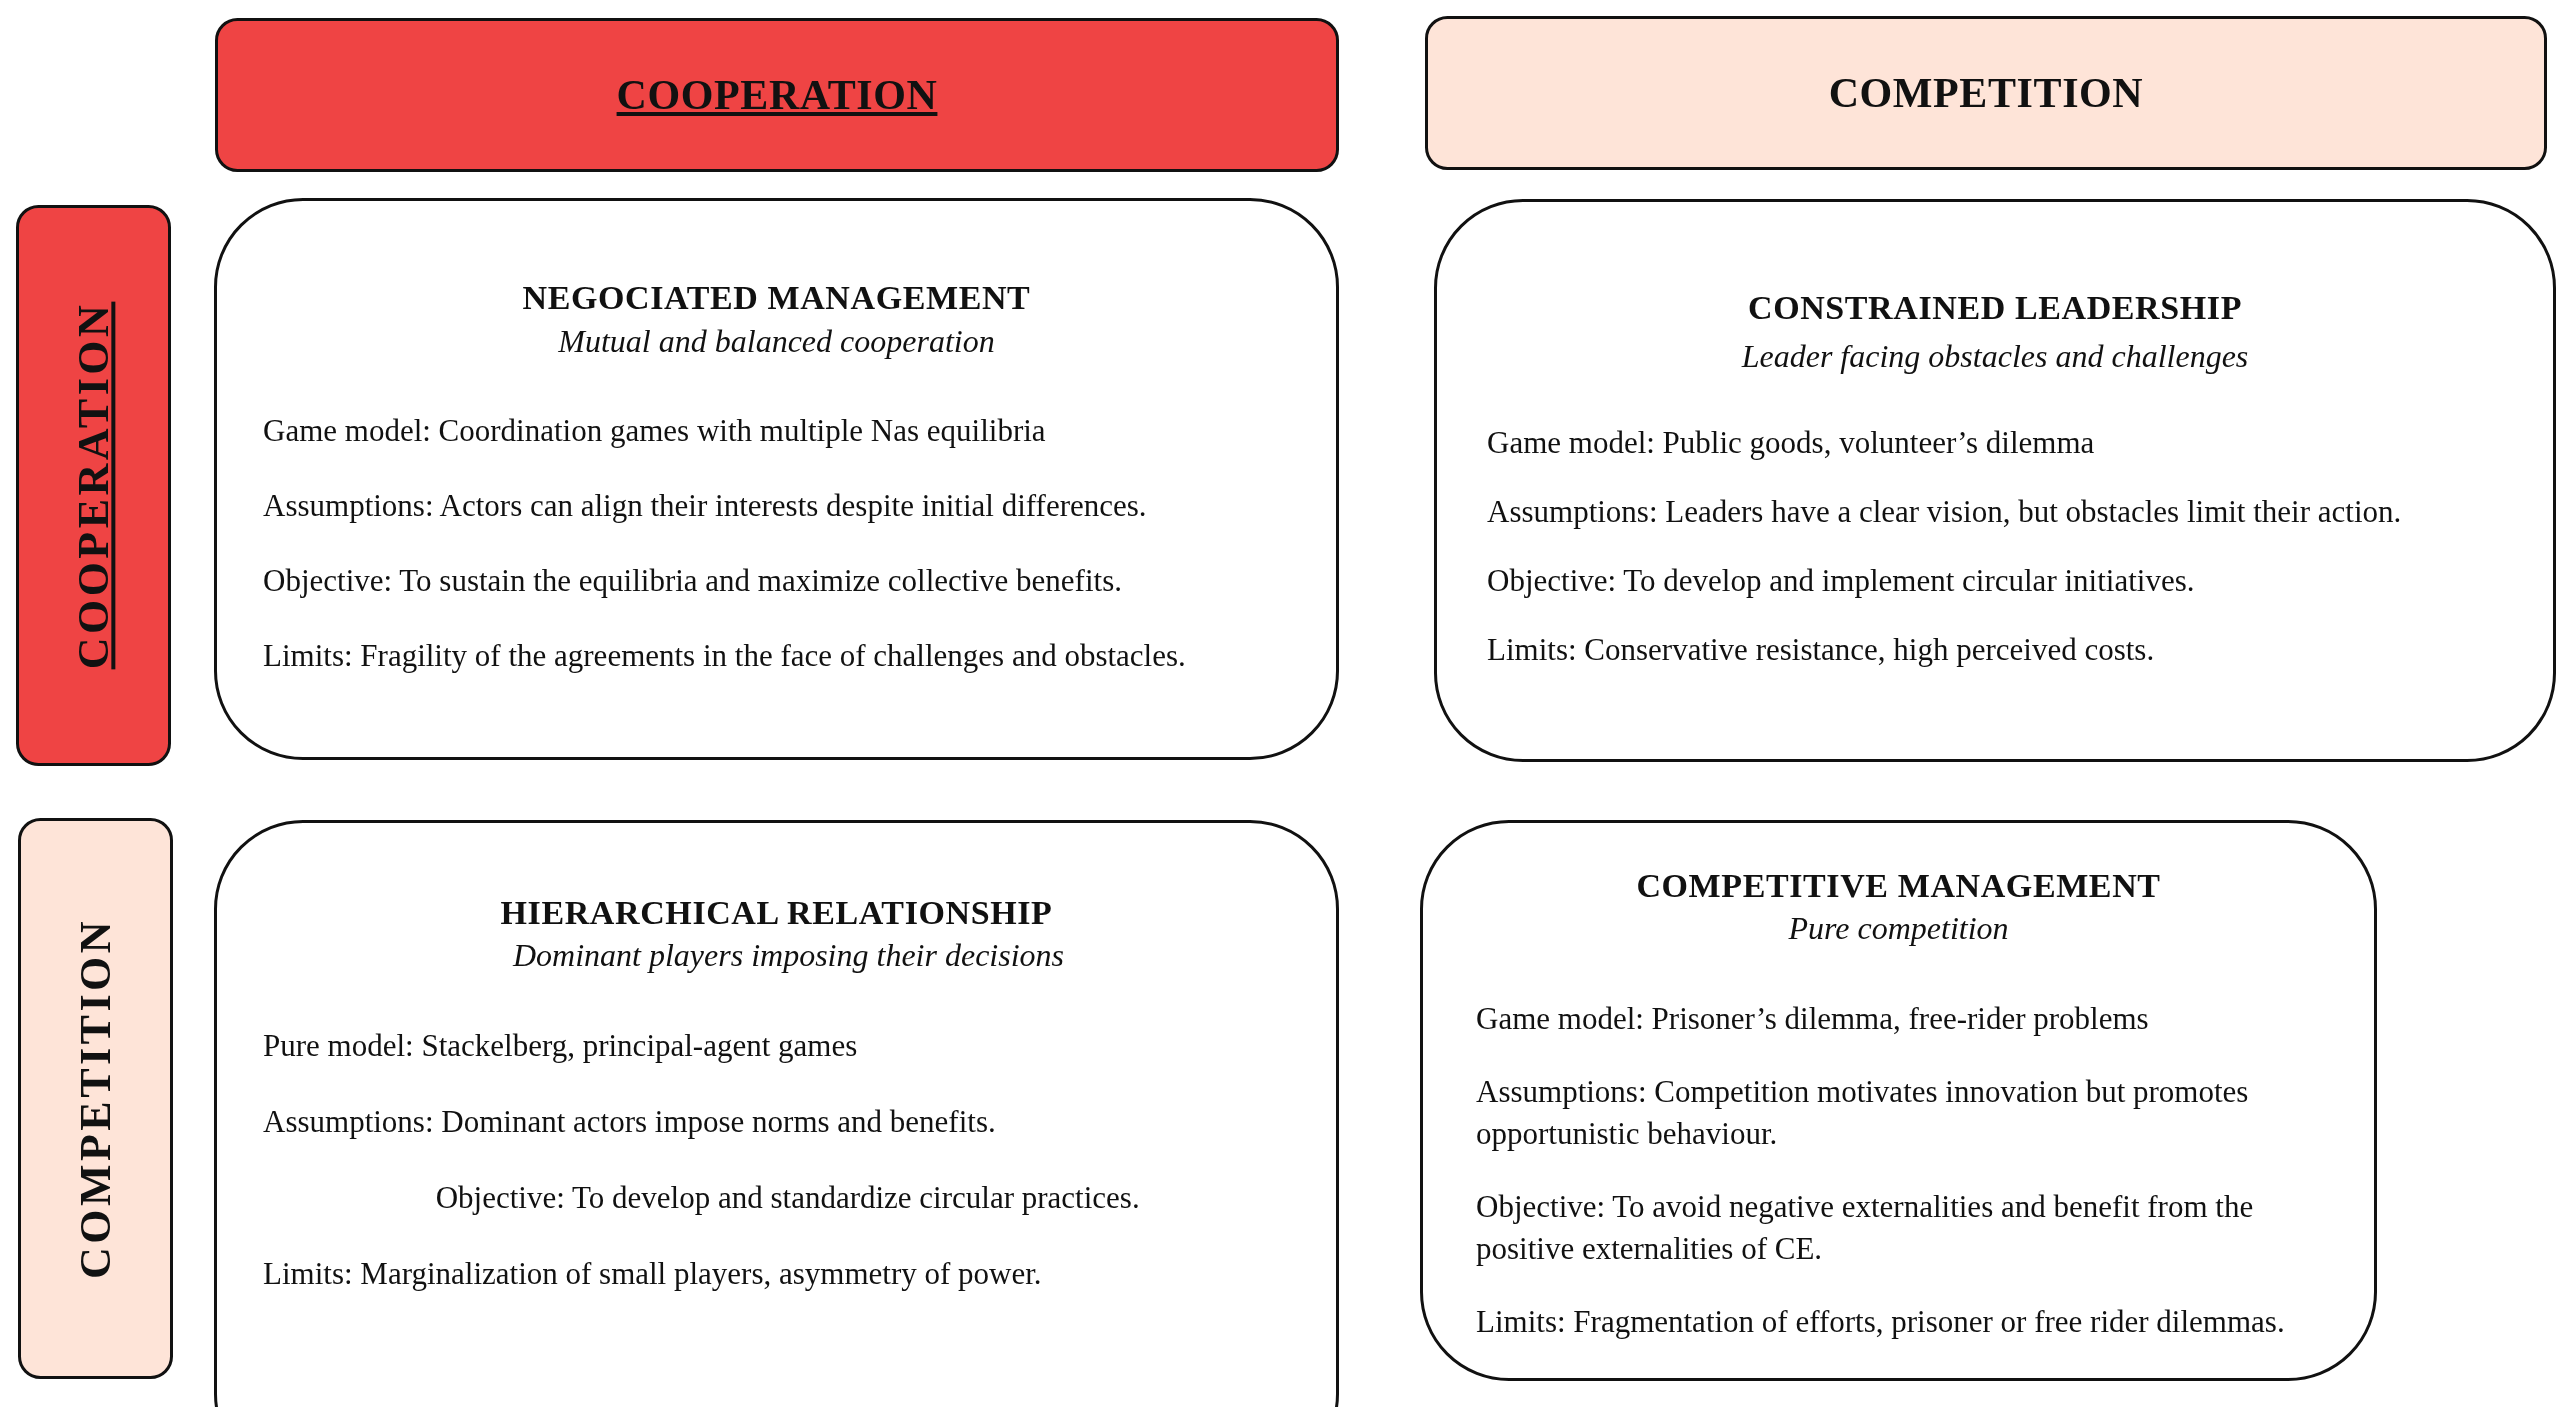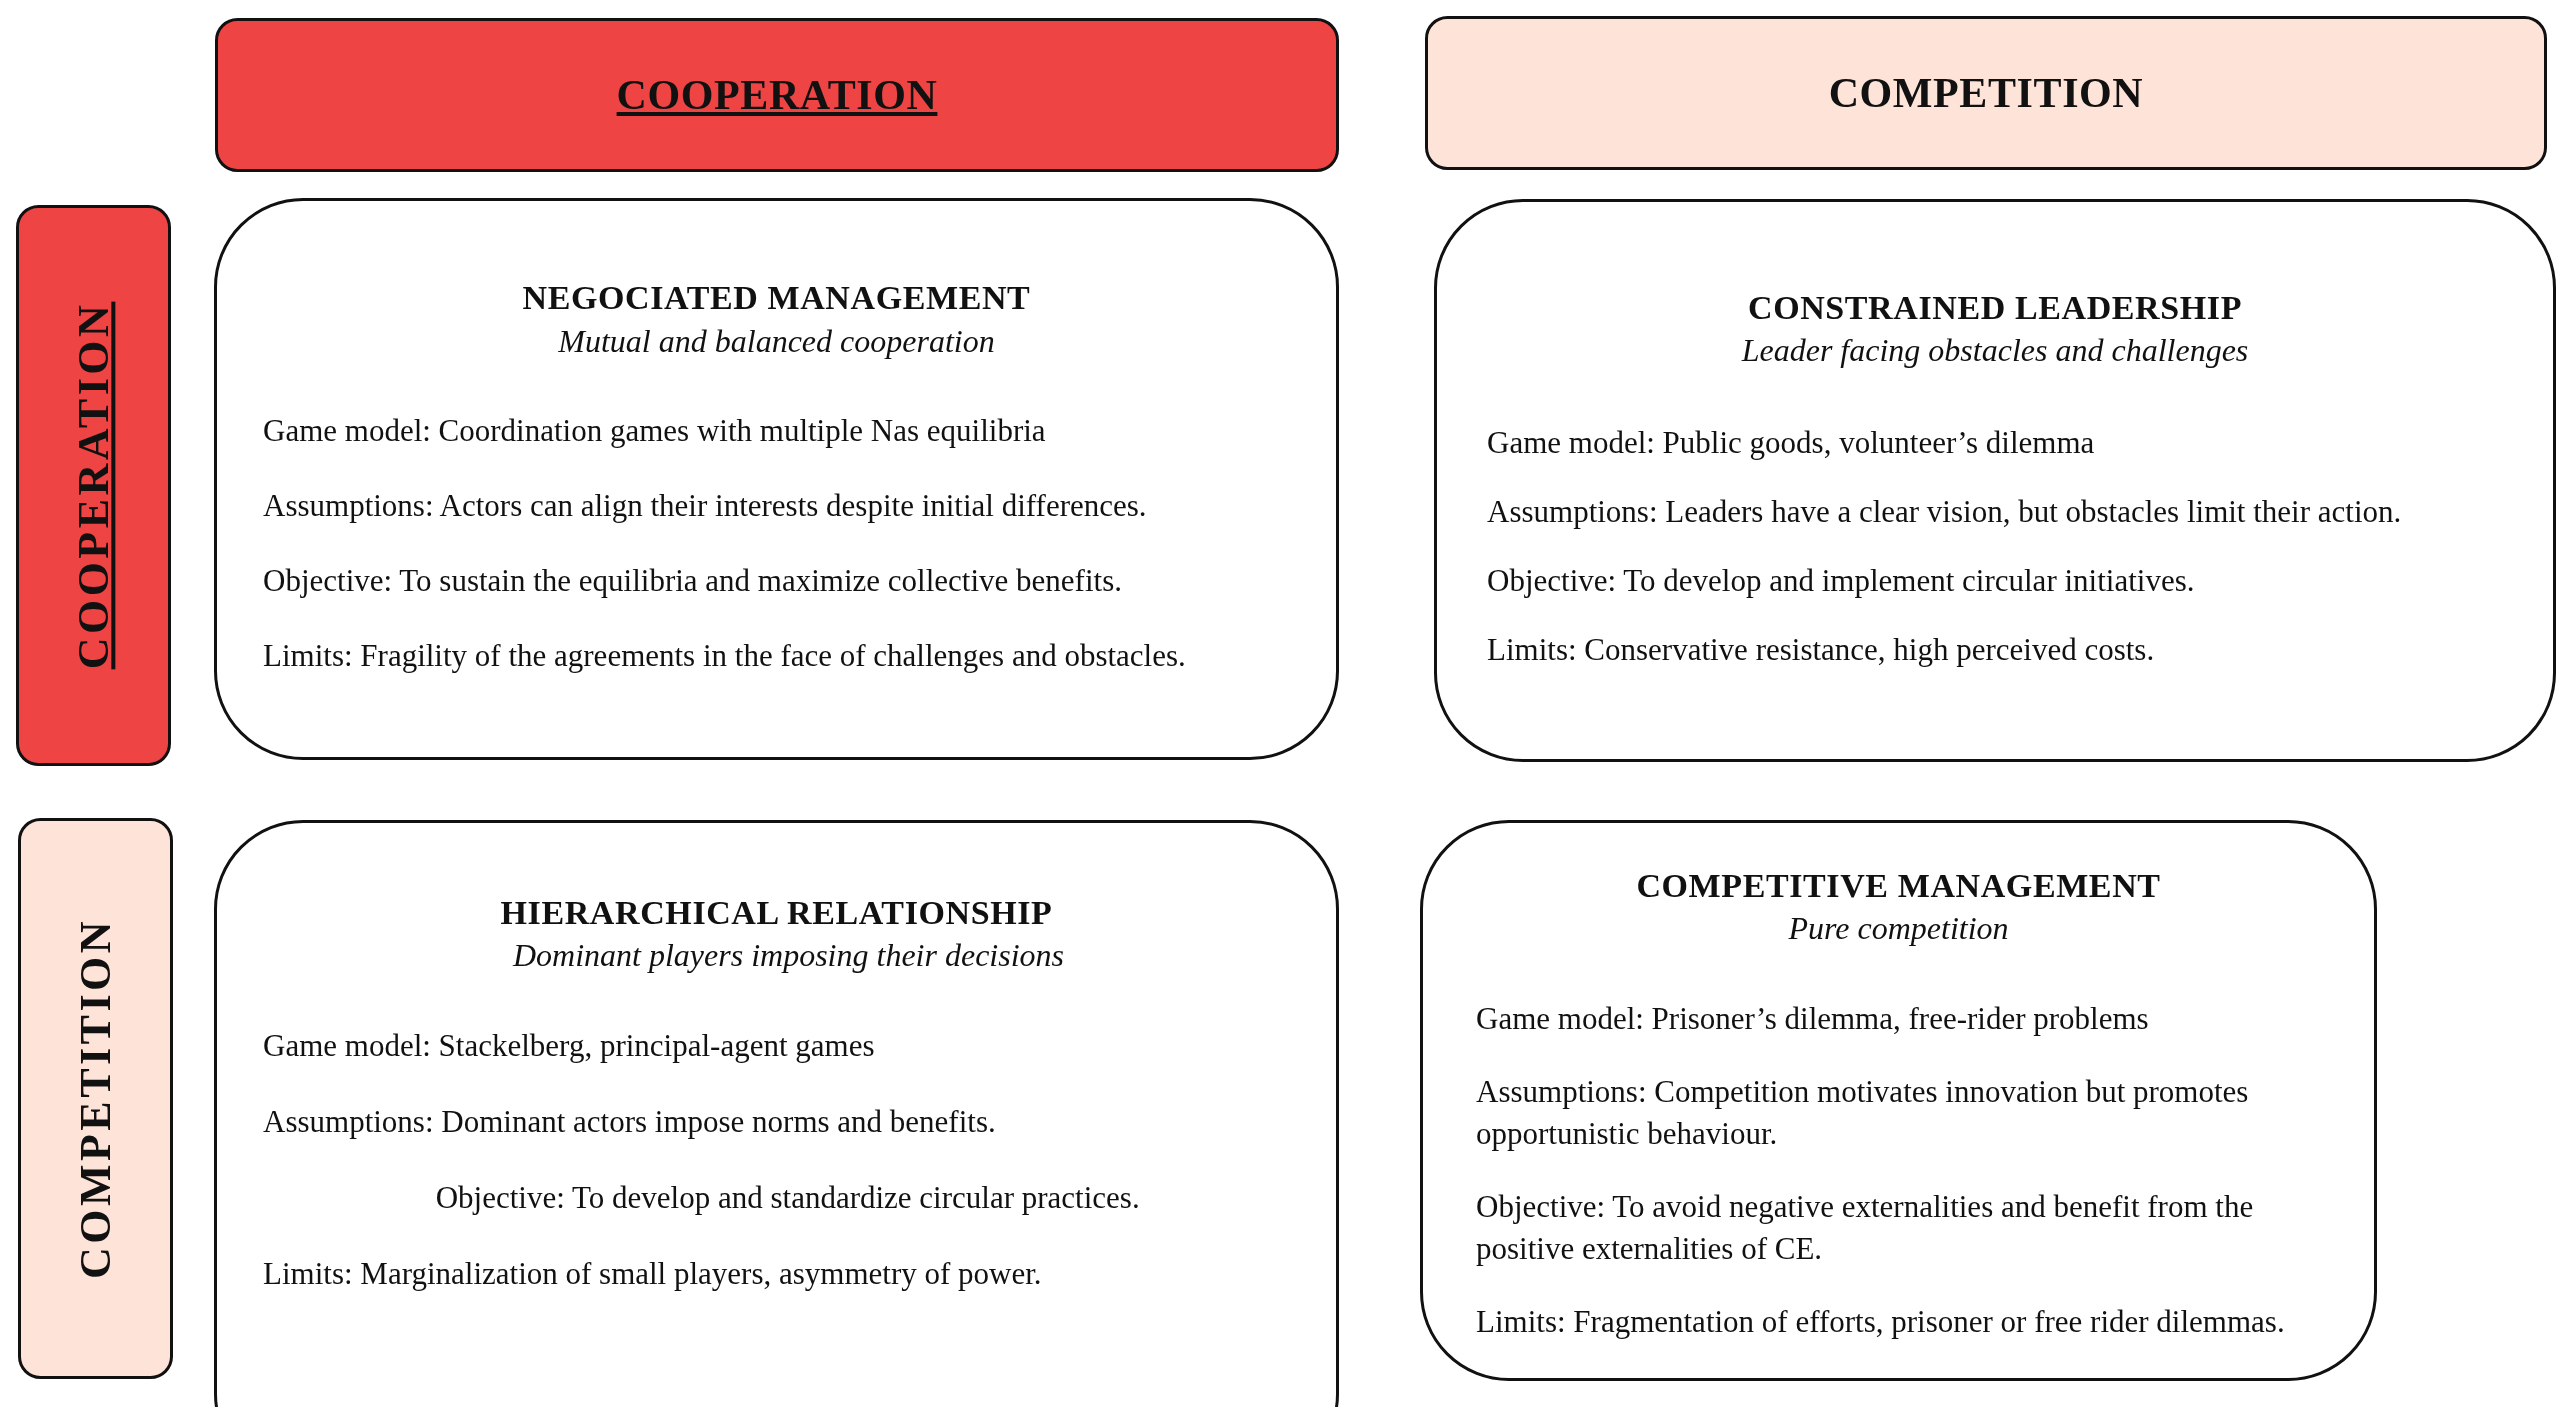--- a/index.html
+++ b/index.html
@@ -44,34 +44,34 @@
   <div class="lines" style="left:46px; right:23.6px; top:209px;">
     <p style="margin-bottom:33px;">Game model: Coordination games with multiple Nas equilibria</p>
     <p style="margin-bottom:33px;">Assumptions: Actors can align their interests despite initial differences.</p>
     <p style="margin-bottom:33px;">Objective: To sustain the equilibria and maximize collective benefits.</p>
     <p>Limits: Fragility of the agreements in the face of challenges and obstacles.</p>
   </div>
 </div>
 
 <div class="box cell" style="left:1434px; top:199px; width:1122px; height:563px;">
   <div class="title" style="top:87px;">CONSTRAINED LEADERSHIP</div>
-  <div class="sub" style="top:130px;">Leader facing obstacles and challenges</div>
+  <div class="sub" style="top:136px;">Leader facing obstacles and challenges</div>
   <div class="lines" style="left:50px; right:17.7px; top:220px;">
     <p style="margin-bottom:27px;">Game model: Public goods, volunteer’s dilemma</p>
     <p style="margin-bottom:27px;">Assumptions: Leaders have a clear vision, but obstacles limit their action.</p>
     <p style="margin-bottom:27px;">Objective: To develop and implement circular initiatives.</p>
     <p>Limits: Conservative resistance, high perceived costs.</p>
   </div>
 </div>
 
 <div class="box cell" style="left:214px; top:820px; width:1125px; height:663px;">
   <div class="title" style="top:71px;">HIERARCHICAL RELATIONSHIP</div>
   <div class="sub" style="top:114px;padding-left:24px;">Dominant players imposing their decisions</div>
   <div class="lines" style="left:46px; right:23.6px; top:202px;">
-    <p style="margin-bottom:34px;">Game model: Stackelberg, principal-agent games</p>
+    <p style="margin-bottom:34px;">Pure model: Stackelberg, principal-agent games</p>
     <p style="margin-bottom:34px;">Assumptions: Dominant actors impose norms and benefits.</p>
     <p style="margin-bottom:34px;text-align:center;">Objective: To develop and standardize circular practices.</p>
     <p>Limits: Marginalization of small players, asymmetry of power.</p>
   </div>
 </div>
 
 <div class="box cell" style="left:1420px; top:820px; width:957px; height:561px;">
   <div class="title" style="top:44px;">COMPETITIVE MANAGEMENT</div>
   <div class="sub" style="top:87px;">Pure competition</div>
   <div class="lines" style="left:53px; right:89px; top:175px;">

